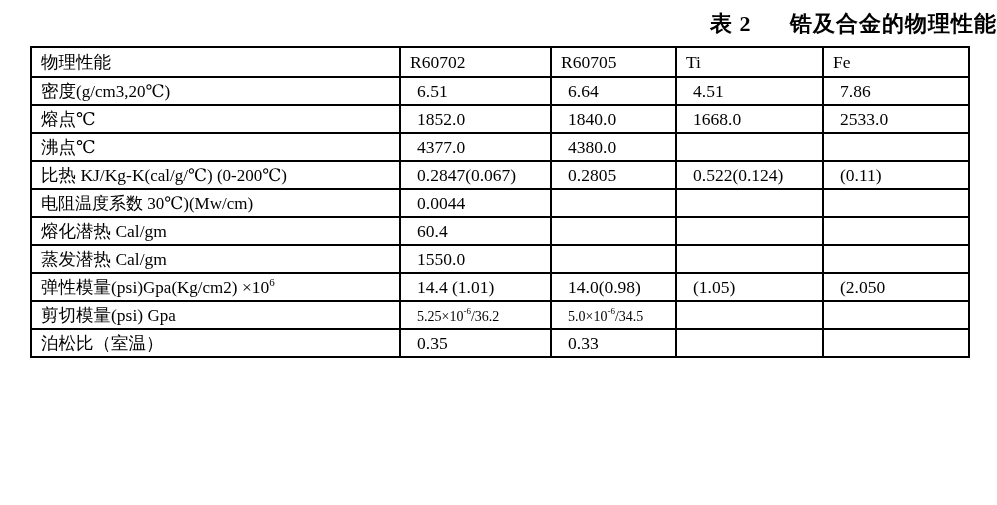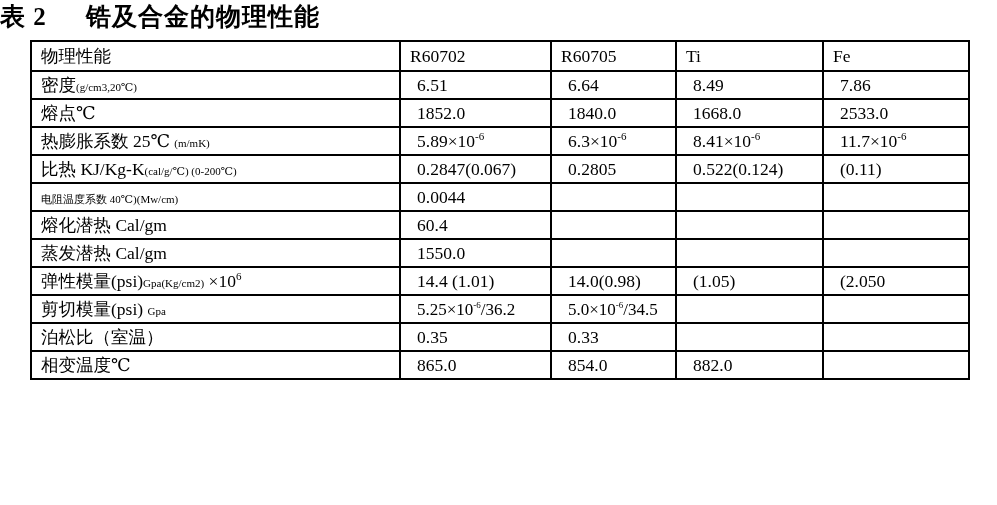--- a/index.html
+++ b/index.html
@@ -11,23 +11,24 @@
     font-family: "Liberation Serif", "DejaVu Serif", serif;
     color: #000000;
     overflow: hidden;
   }
   .page {
     position: relative;
     width: 997px;
     height: 505px;
   }
   .doc-title {
-    text-align: left;
+    text-align: right;
     font-weight: bold;
-    font-size: 25px;
+    font-size: 22px;
+    padding-top: 9px;
     letter-spacing: 1px;
   }
   .doc-title .title-text {
     margin-left: 32px;
   }
   table.props {
     border-collapse: collapse;
     table-layout: fixed;
     width: 938px;
     margin: 7px 0 0 30px;
@@ -44,23 +45,23 @@
     font-weight: normal;
     text-align: left;
     vertical-align: middle;
     height: 26px;
     padding: 0 4px 0 9px;
     white-space: nowrap;
     overflow: hidden;
   }
   thead th { height: 28px; }
   td.val { padding-left: 16px; }
-  .seg-sm  { font-size: 11px; }
+  .seg-sm  { font-size: 17px; }
   .seg-sup { font-size: 11px; vertical-align: super; }
-  .seg-xs  { font-size: 17px; }
+  .seg-xs  { font-size: 14px; }
   .seg-xsup{ font-size: 9px; vertical-align: super; }
 </style>
 </head>
 <body>
 
 <div class="page">
   <div class="doc-title">
     <span class="title-label">表 2</span>
     <span class="title-text">锆及合金的物理性能</span>
   </div>
@@ -80,46 +81,46 @@
           <th>R60705</th>
           <th>Ti</th>
           <th>Fe</th>
         </tr>
     </thead>
     <tbody id="table-body">
         <tr>
           <td><span>密度</span><span class="seg-sm">(g/cm3,20℃)</span></td>
           <td class="val"><span>6.51</span></td>
           <td class="val"><span>6.64</span></td>
-          <td class="val"><span>8.49</span></td>
+          <td class="val"><span>4.51</span></td>
           <td class="val"><span>7.86</span></td>
         </tr>
         <tr>
           <td><span>熔点℃</span></td>
           <td class="val"><span>1852.0</span></td>
           <td class="val"><span>1840.0</span></td>
           <td class="val"><span>1668.0</span></td>
           <td class="val"><span>2533.0</span></td>
         </tr>
         <tr>
-          <td><span>热膨胀系数 25℃ </span><span class="seg-sm">(m/mK)</span></td>
-          <td class="val"><span>5.89×10</span><span class="seg-sup">-6</span></td>
-          <td class="val"><span>6.3×10</span><span class="seg-sup">-6</span></td>
-          <td class="val"><span>8.41×10</span><span class="seg-sup">-6</span></td>
-          <td class="val"><span>11.7×10</span><span class="seg-sup">-6</span></td>
+          <td><span>沸点℃</span></td>
+          <td class="val"><span>4377.0</span></td>
+          <td class="val"><span>4380.0</span></td>
+          <td class="val"><span></span></td>
+          <td class="val"><span></span></td>
         </tr>
         <tr>
           <td><span>比热 KJ/Kg-K</span><span class="seg-sm">(cal/g/℃) (0-200℃)</span></td>
           <td class="val"><span>0.2847(0.067)</span></td>
           <td class="val"><span>0.2805</span></td>
           <td class="val"><span>0.522(0.124)</span></td>
           <td class="val"><span>(0.11)</span></td>
         </tr>
         <tr>
-          <td><span class="seg-sm">电阻温度系数 40℃)(Mw/cm)</span></td>
+          <td><span class="seg-sm">电阻温度系数 30℃)(Mw/cm)</span></td>
           <td class="val"><span>0.0044</span></td>
           <td class="val"><span></span></td>
           <td class="val"><span></span></td>
           <td class="val"><span></span></td>
         </tr>
         <tr>
           <td><span>熔化潜热 Cal/gm</span></td>
           <td class="val"><span>60.4</span></td>
           <td class="val"><span></span></td>
           <td class="val"><span></span></td>
@@ -146,22 +147,15 @@
           <td class="val"><span></span></td>
           <td class="val"><span></span></td>
         </tr>
         <tr>
           <td><span>泊松比（室温）</span></td>
           <td class="val"><span>0.35</span></td>
           <td class="val"><span>0.33</span></td>
           <td class="val"><span></span></td>
           <td class="val"><span></span></td>
         </tr>
-        <tr>
-          <td><span>相变温度℃</span></td>
-          <td class="val"><span>865.0</span></td>
-          <td class="val"><span>854.0</span></td>
-          <td class="val"><span>882.0</span></td>
-          <td class="val"><span></span></td>
-        </tr>
       </tbody>
   </table>
 </div>
 
 </body></html>

